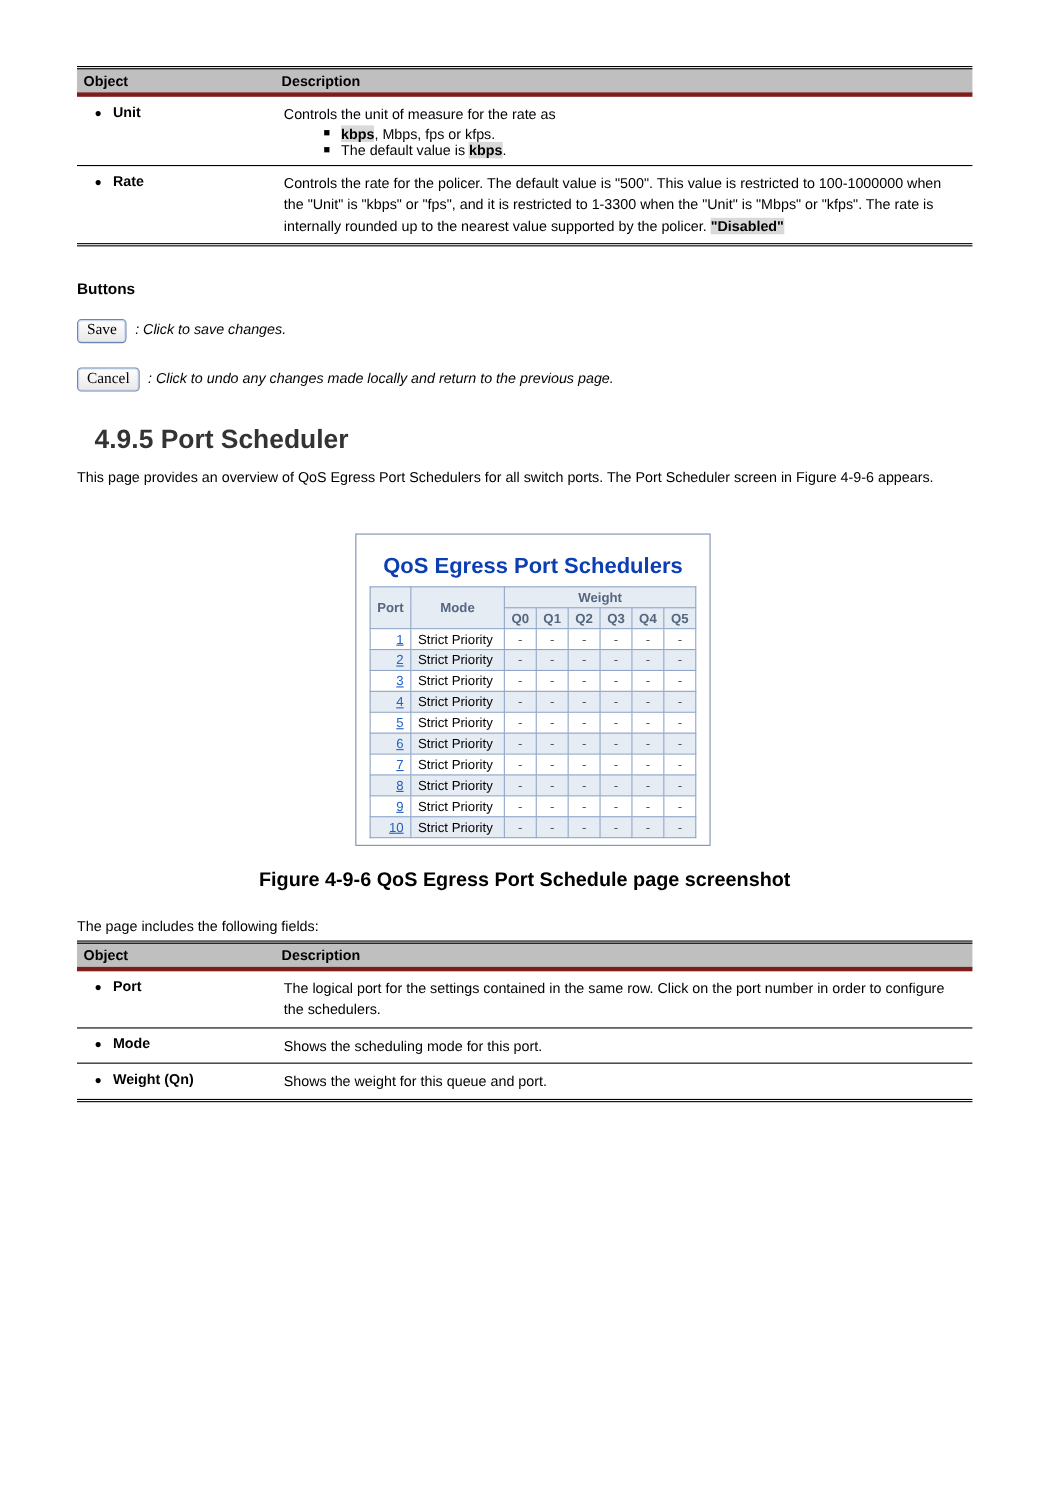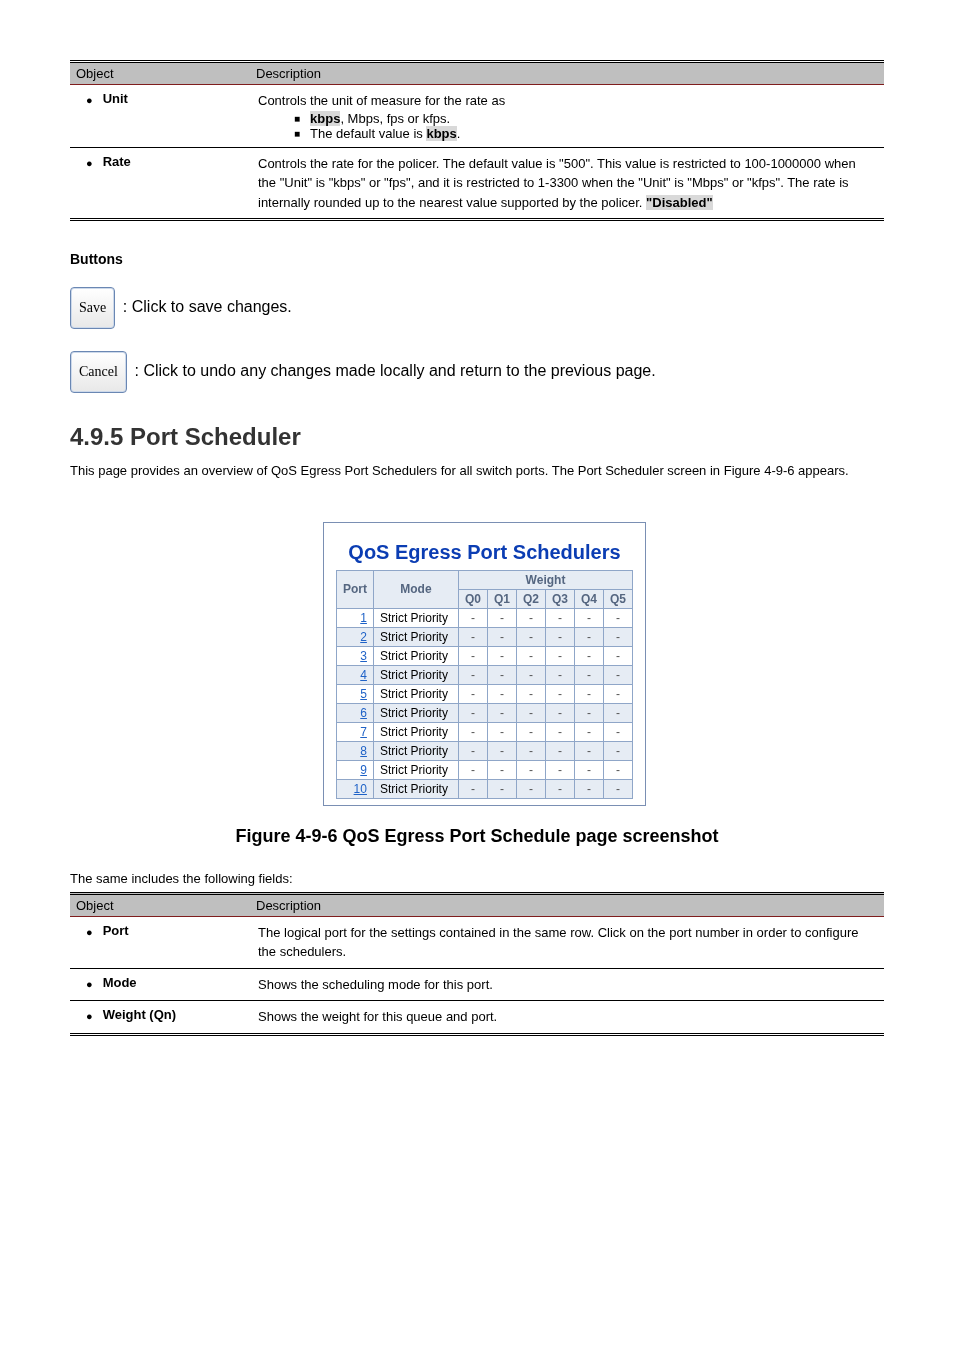--- a/index.html
+++ b/index.html
@@ -15,52 +15,52 @@
   .page { padding: 60px 70px 40px 70px; }
 
   
   .desc-table {
     width: 100%;
     border-collapse: collapse;
     margin-bottom: 30px;
   }
   .desc-table .thead-row td {
     border-top: 3px double #000;
-    border-bottom: 1px solid #7f1d1d;
+    border-bottom: 4px solid #7f1d1d;
     background: #bfbfbf;
     padding: 3px 6px;
-    font-weight: normal;
+    font-weight: bold;
     font-size: 13px;
   }
   .desc-table .row td { border-bottom: 1px solid #000; padding: 6px 8px; vertical-align: top; }
   .desc-table .lastrow td { border-bottom: 3px double #000; }
   .desc-table td.col1 { width: 180px; }
   .bullet-line { display: flex; align-items: flex-start; }
   .bullet-line .dot { margin: 3px 10px 0 8px; font-size: 11px; }
   .bullet-line .txt { font-weight: bold; font-size: 13px; }
   .sub-bullet-line { display: flex; align-items: flex-start; }
   .sub-bullet-line .sq { margin: 2px 10px 0 36px; font-size: 10px; }
   .hl { background: #d9d9d9; font-weight: bold; }
   .desc-text { font-size: 13px; line-height: 1.5; }
   .btn {
     display: inline-block;
     border: 1px solid #6a87b3;
     border-radius: 4px;
     background: linear-gradient(#fff, #e8e8e8);
-    padding: 12px 8px;
+    padding: 2px 8px;
     font-family: "Times New Roman", serif;
     font-size: 14px;
     color: #000;
     box-shadow: 0 0 0 1px #cdd9ea inset;
   }
-  .btn-desc { display: inline-block; margin-left: 4px; font-size: 16px; }
+  .btn-desc { display: inline-block; margin-left: 4px; font-size: 13px; font-style: italic; }
   .btn-block { margin-bottom: 22px; }
 
   
-  h2.sec-title { font-size: 24px; font-weight: bold; color: #333; margin: 30px 0 10px 0; }
+  h2.sec-title { font-size: 24px; font-weight: bold; color: #333; margin: 30px 0 10px 16px; }
   .sec-intro { font-size: 13px; line-height: 1.6; margin-bottom: 40px; }
 
   
   .figwrap { display: flex; justify-content: center; margin: 10px 0 20px 0; }
   .figbox {
     border: 1px solid #7a8fb3;
     background: #fff;
     padding: 18px 12px 6px 12px;
     margin-left: 15px;
   }
@@ -276,21 +276,21 @@
               <td class="wcell">-</td>
               <td class="wcell">-</td>
               <td class="wcell">-</td>
             </tr>
           </tbody>
       </table>
     </div>
   </div>
   <div class="fig-caption">Figure 4-9-6 QoS Egress Port Schedule page screenshot</div>
 
-  <p class="subhead">The same includes the following fields:</p>
+  <p class="subhead">The page includes the following fields:</p>
 
   <table class="desc-table">
     <tbody>
         <tr class="thead-row">
       <td class="col1">Object</td>
       <td>Description</td>
     </tr>
     <tr class="row">
       <td class="col1">
             <div class="bullet-line">

